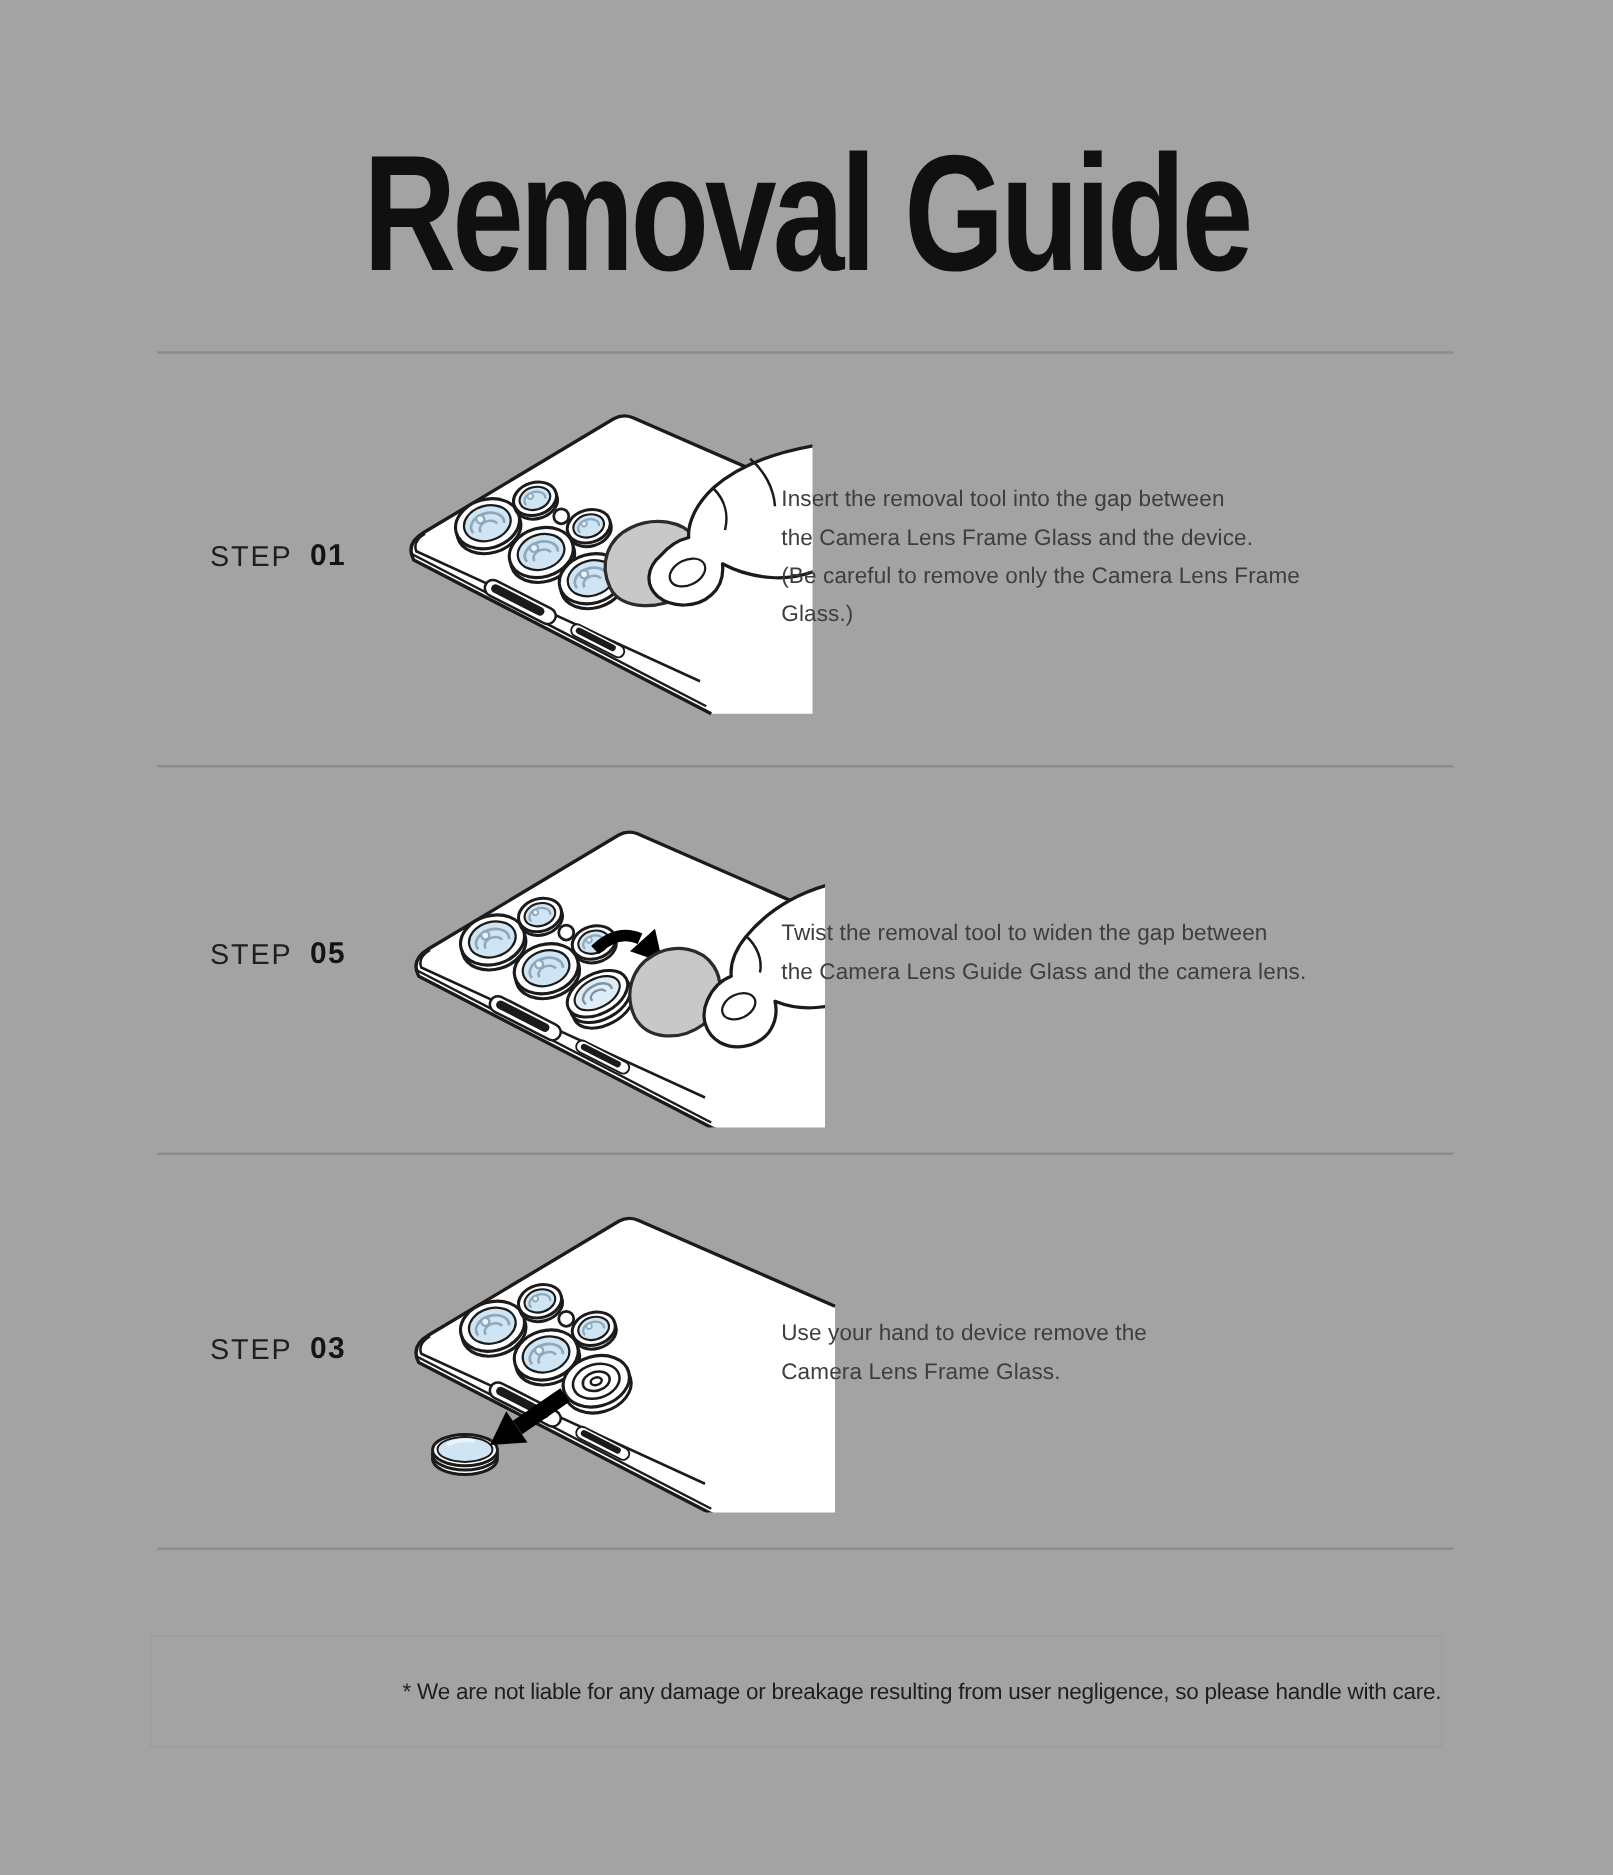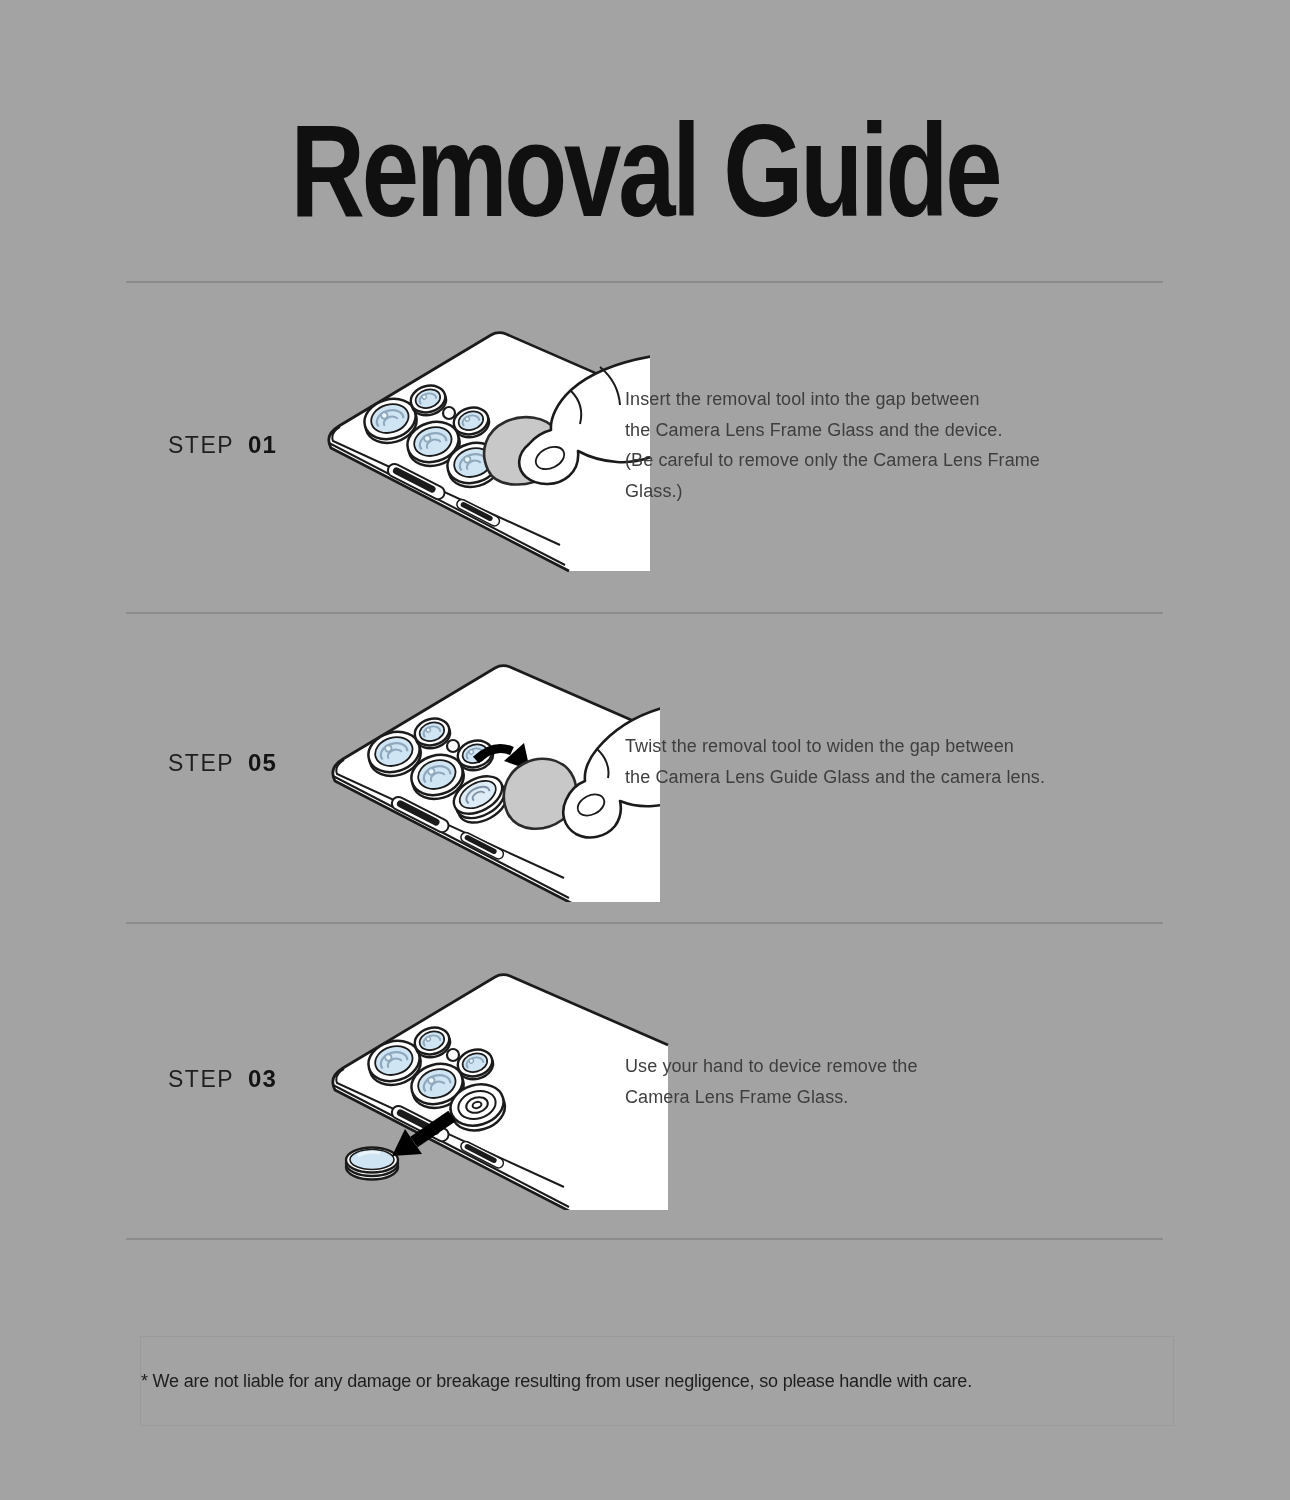--- a/index.html
+++ b/index.html
@@ -20,24 +20,23 @@
   .step-num{font-size:24px;font-weight:800;letter-spacing:1px;color:#141414;}
 
   .step-text{
     position:absolute;left:625px;font-size:18px;line-height:30.5px;
     color:#3e3e3e;white-space:pre-line;letter-spacing:0.1px;
   }
 
   .illus{position:absolute;}
 
   .disclaimer-box{
-    position:absolute;left:140px;top:1308px;width:1034px;height:90px;
-    border:1px solid #9b9b9b;display:flex;align-items:center;justify-content:flex-start;
+    position:absolute;left:120px;top:1308px;width:1034px;height:90px;
+    border:1px solid #9b9b9b;display:flex;align-items:center;justify-content:flex-end;
     box-sizing:border-box;
-    margin-top:28px;
   }
   .disclaimer-text{font-size:18px;color:#1e1e1e;letter-spacing:-0.2px;text-align:center;}
 
   .svg-defs{position:absolute;width:0;height:0;overflow:hidden;}
 </style>
 </head>
 <body>
 
 <svg class="svg-defs" aria-hidden="true">
   <defs>

